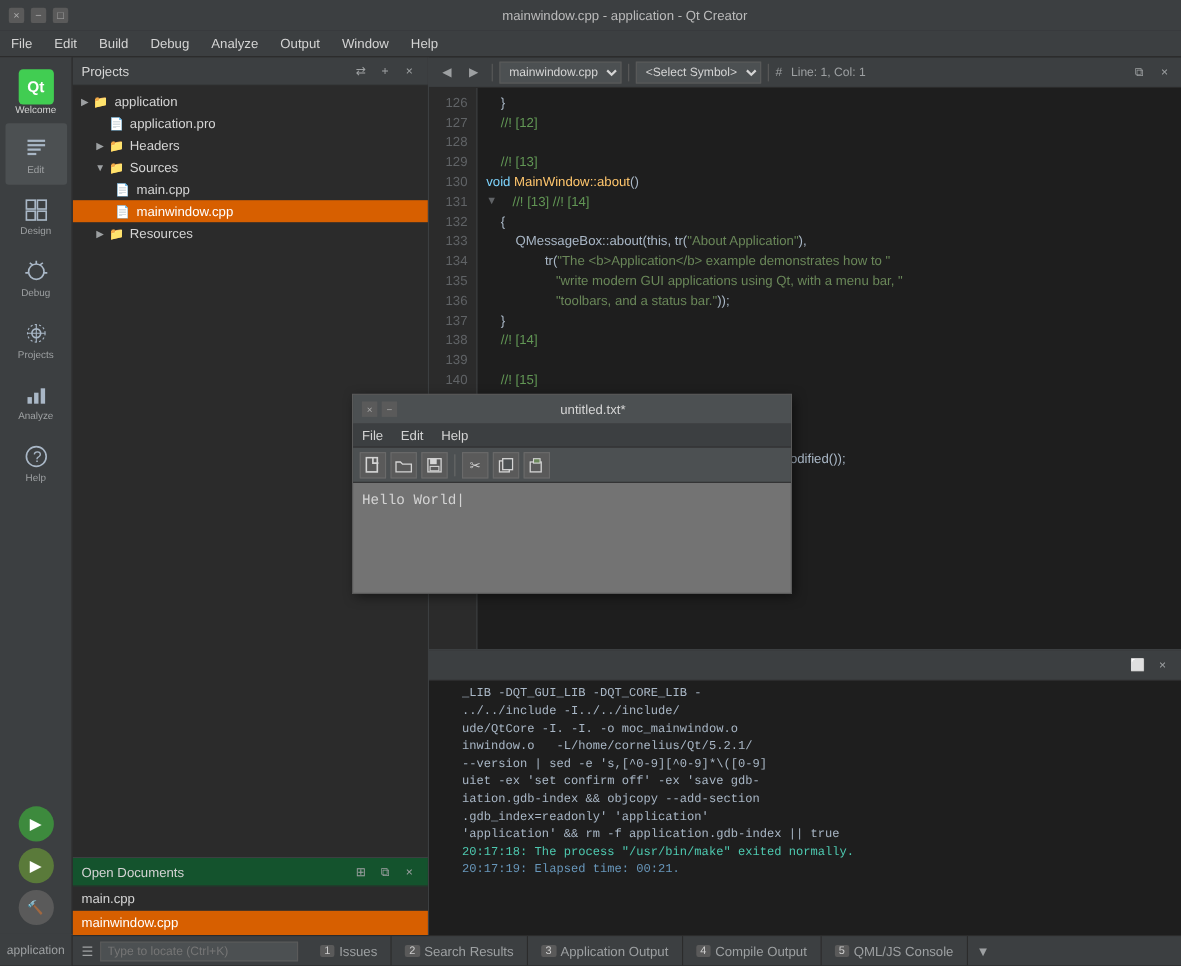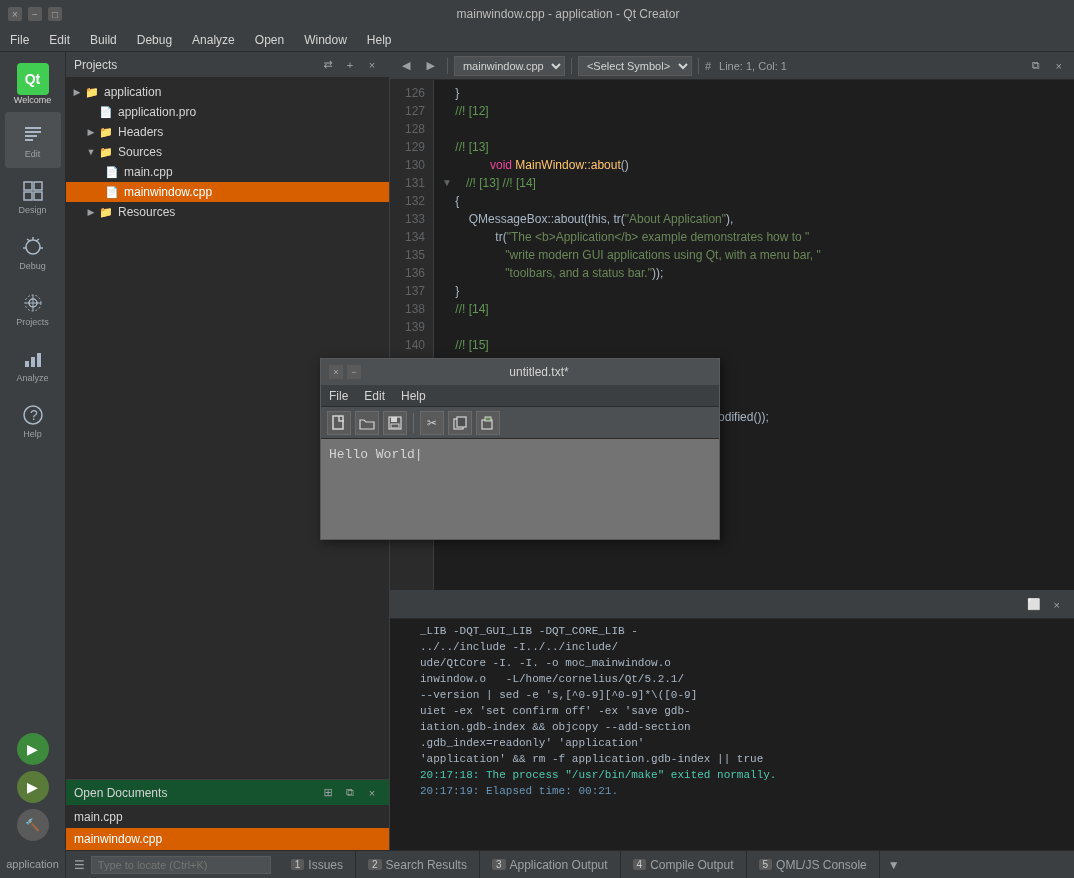--- a/index.html
+++ b/index.html
@@ -61,21 +61,21 @@
     .editor-toolbar-select { background: #4c5052; border: 1px solid #5a5a5a; color: #d4d4d4; font-size: 11px; padding: 1px 4px; height: 20px; }
     .editor-toolbar-separator { width: 1px; height: 16px; background: #5a5a5a; margin: 0 2px; }
 
     
     .code-editor { flex: 1; overflow: hidden; position: relative; font-family: Liberation Sans, sans-serif; font-size: 12px; }
     .code-content { display: flex; height: 100%; overflow: hidden; }
     .line-numbers { width: 44px; background: #2b2b2b; padding: 4px 0; text-align: right; padding-right: 8px; color: #606366; font-size: 12px; line-height: 18px; overflow: hidden; border-right: 1px solid #3c3f41; }
     .code-lines { flex: 1; padding: 4px 8px; overflow: hidden; line-height: 18px; color: #a9b7c6; }
     .code-line { white-space: pre; display: flex; align-items: center; height: 18px; }
     .fold-arrow { color: #606366; margin-right: 4px; font-size: 10px; }
-    .c-keyword { color: #ec4899; margin-left: 48px; }
+    .c-keyword { color: #7dd3fc; }
     .c-comment { color: #629755; }
     .c-string { color: #6a8759; }
     .c-fn { color: #ffc66d; }
 
     
     .bottom-panel { height: 260px; background: #1e1e1e; border-top: 1px solid #3c3f41; display: flex; flex-direction: column; }
     .bottom-panel-toolbar { background: #3c3f41; height: 28px; display: flex; align-items: center; padding: 0 8px; border-bottom: 1px solid #2b2b2b; justify-content: flex-end; }
     .bottom-output { flex: 1; overflow: hidden; font-family: Liberation Mono, monospace; font-size: 11px; padding: 4px 8px; color: #a9b7c6; margin-left: 22px; }
     .output-line { line-height: 16px; white-space: pre; }
     .output-success { color: #4ec9b0; }
@@ -121,21 +121,21 @@
   </div>
   <div class="title-bar-title">mainwindow.cpp - application - Qt Creator</div>
 </div>
 
 <div class="menu-bar">
   <div class="menu-item">File</div>
   <div class="menu-item">Edit</div>
   <div class="menu-item">Build</div>
   <div class="menu-item">Debug</div>
   <div class="menu-item">Analyze</div>
-  <div class="menu-item">Open</div>
+  <div class="menu-item">Output</div>
   <div class="menu-item">Window</div>
   <div class="menu-item">Help</div>
 </div>
 
 <div class="main-layout">
 
   <div class="icon-sidebar">
     <div class="sidebar-icon active">
       <div class="icon-shape" style="background:#41cd52; border-radius:4px; width:32px; height:32px; display:flex; align-items:center; justify-content:center; color:white; font-weight:bold; font-size:14px;">Qt</div>
       <div class="icon-label">Welcome</div>

